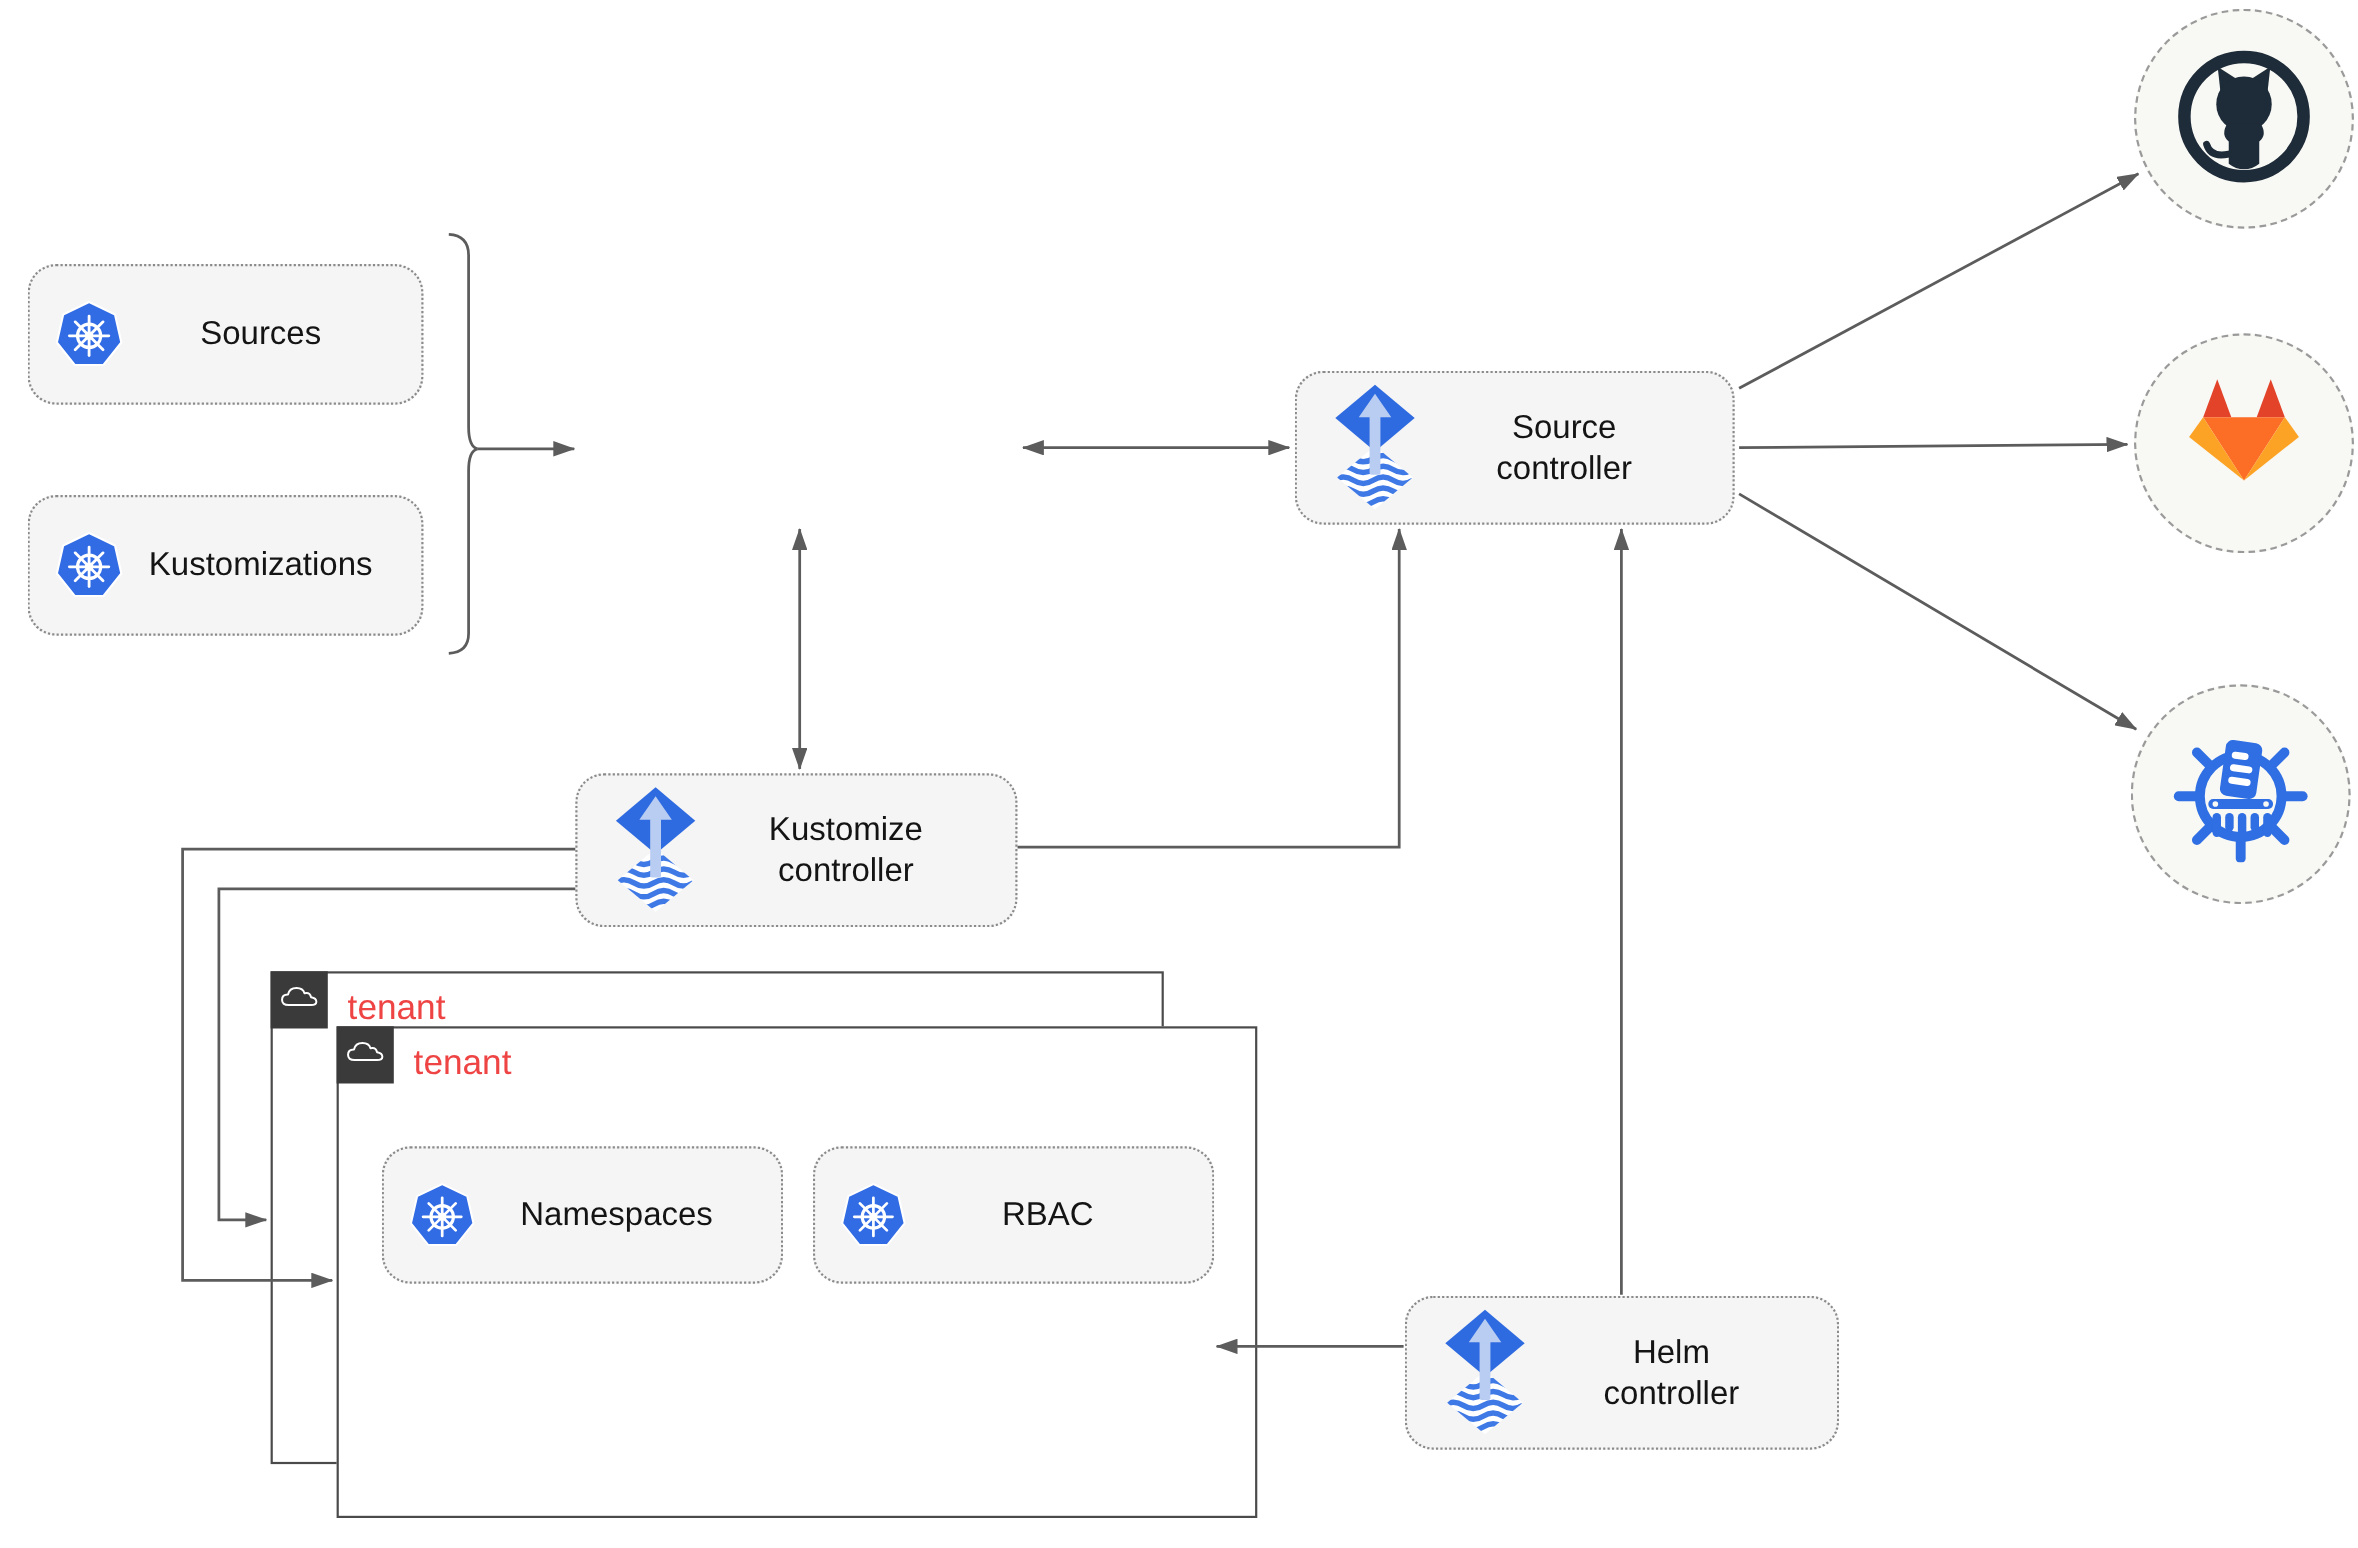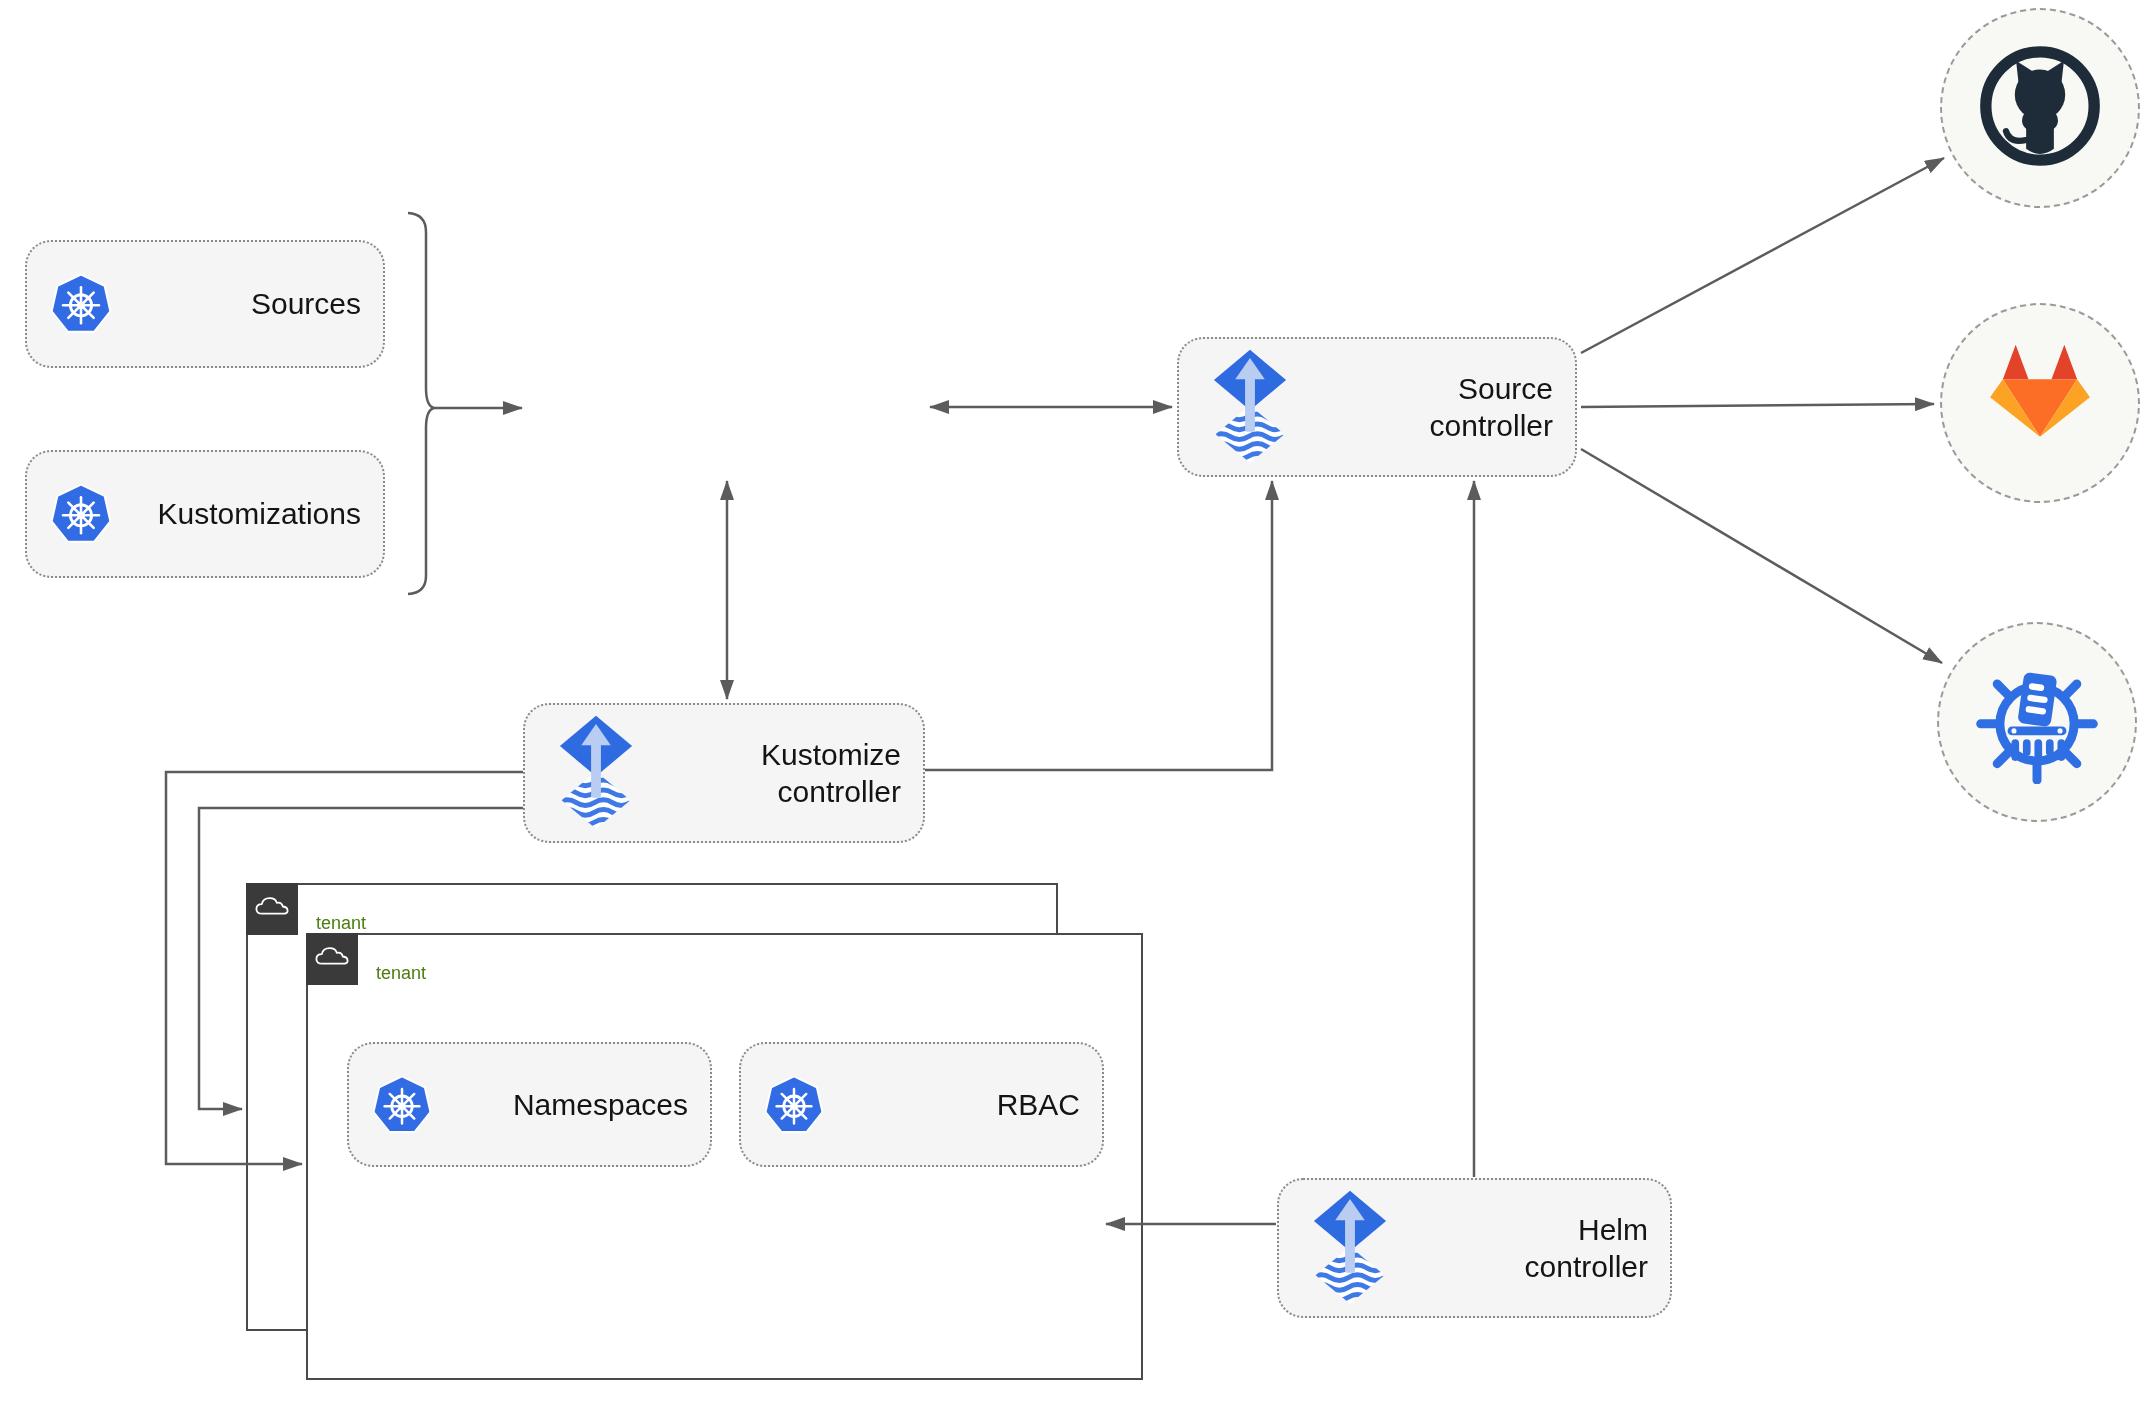--- a/index.html
+++ b/index.html
@@ -3,36 +3,36 @@
 <meta charset="utf-8">
 <style>
   html,body{margin:0;padding:0;background:#ffffff;font-family:"Liberation Sans",sans-serif;}
   .canvas{position:relative;width:2144px;height:1407px;background:#ffffff;overflow:hidden;}
 
   
   .node{position:absolute;box-sizing:border-box;background:#F5F5F5;
         border:2.5px dotted #8a8a8a;border-radius:26px;
         display:flex;align-items:center;padding:0 22px;}
   .node .icon{flex:0 0 auto;display:flex;align-items:center;justify-content:center;}
-  .node-label{flex:1;text-align:right;font-size:30px;color:#141414;line-height:1.25;}
+  .node-label{flex:1;text-align:center;font-size:30px;color:#141414;line-height:1.25;}
 
   .n-sources{left:25px;top:240px;width:360px;height:128px;}
   .n-kustomizations{left:25px;top:450px;width:360px;height:128px;}
   .n-api{left:525px;top:337px;width:400px;height:140px;}
   .n-source-ctrl{left:1177px;top:337px;width:400px;height:140px;}
   .n-kustomize-ctrl{left:523px;top:703px;width:402px;height:140px;}
   .n-helm-ctrl{left:1277px;top:1178px;width:395px;height:140px;}
 
   
   .tenant{position:absolute;box-sizing:border-box;background:#ffffff;border:2.5px solid #4a4a4a;}
   .tenant-back{left:246px;top:883px;width:812px;height:448px;}
   .tenant-front{left:306px;top:933px;width:837px;height:447px;}
   .tenant-header{position:absolute;left:-2.5px;top:-2.5px;width:52px;height:52px;background:#3A3A3A;
                  display:flex;align-items:center;justify-content:center;}
-  .tenant-label{position:absolute;left:68px;top:12px;font-size:18px;color:#4d7c0f;margin-top:16px;}
+  .tenant-label{position:absolute;left:68px;top:12px;font-size:32px;color:#ef4444;}
 
   
   .inner-namespaces{left:39px;top:107px;width:365px;height:125px;}
   .inner-rbac{left:431px;top:107px;width:365px;height:125px;}
   .inner-crds{left:39px;top:259px;width:365px;height:125px;}
   .inner-releases{left:431px;top:259px;width:365px;height:125px;}
 
   
   .ext-circle{position:absolute;box-sizing:border-box;width:200px;height:200px;border-radius:50%;
               background:#F8F8F4;border:2.5px dashed #9a9a9a;

